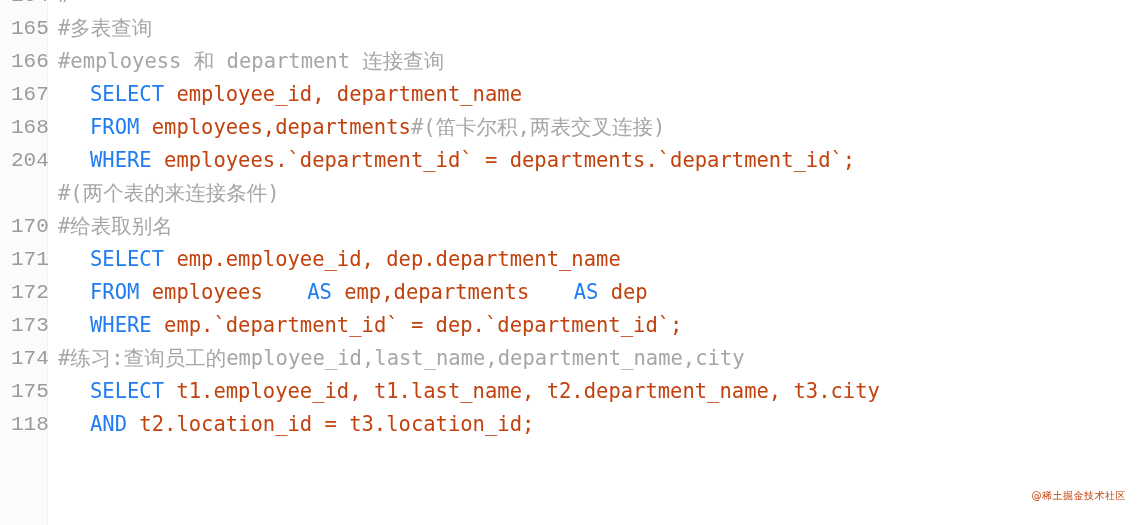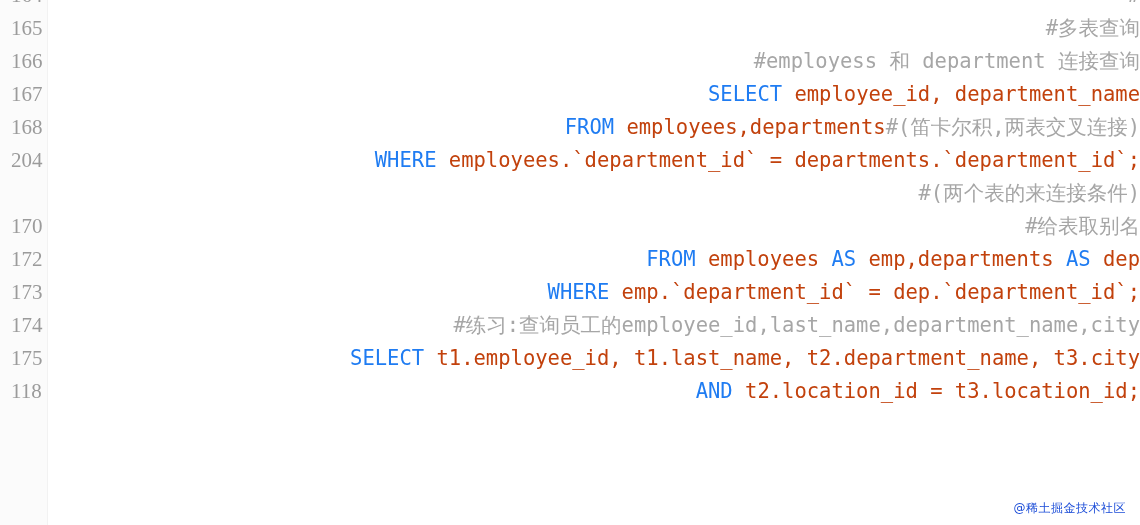--- a/index.html
+++ b/index.html
@@ -46,41 +46,40 @@
     min-height: 33px;
   }
 
   .ln {
     width: 48px;
     min-width: 48px;
     text-align: right;
     padding-right: 8px;
     box-sizing: border-box;
     color: #9b9b9b;
-    font-family: Liberation Serif, serif;
+    font-family: Liberation Mono, monospace;
     font-size: 21px;
     line-height: 33px;
     user-select: none;
     letter-spacing: 0px;
     padding-left: 11px;
   }
 
   .ltext {
     flex: 1;
     padding-left: 10px;
     font-family: "DejaVu Sans Mono", monospace;
     font-size: 20.5px;
     line-height: 33px;
     color: #3a3f44;
     white-space: pre-wrap;
     word-break: break-word;
-    text-align: right;
   }
 
-  .kw   { color: #1f7cf2; }
+  .kw   { color: #1f7cf2; margin-left: 32px; }
   .cmt  { color: #a6a6a6; }
   .plain{ color: #c2410c; }
 
   
   .line.clipped {
     height: 12px;
     min-height: 0;
     overflow: hidden;
   }
   .line.clipped .ln,
@@ -88,24 +87,24 @@
     line-height: 33px;
     margin-top: -21px;
   }
 
   
   .line.cont .ln { color: transparent; }
 
   .watermark {
     position: absolute;
     right: 14px;
-    bottom: 8px;
+    bottom: 22px;
     font-family: "DejaVu Sans", sans-serif;
-    font-size: 12px;
-    color: #1d4ed8;
+    font-size: 10px;
+    color: #c2410c;
     letter-spacing: 0.5px;
     user-select: none;
     white-space: nowrap;
   }
 </style>
 </head>
 <body>
 
 <div id="editor">
 
@@ -138,20 +137,24 @@
       </div>
       <div class="line cont">
         <div class="ln"></div>
         <div class="ltext"><span class="cmt">#(两个表的来连接条件)</span></div>
       </div>
       <div class="line">
         <div class="ln">170</div>
         <div class="ltext"><span class="cmt">#给表取别名</span></div>
       </div>
       <div class="line">
+        <div class="ln">171</div>
+        <div class="ltext"><span class="kw">SELECT</span><span class="plain"> emp.employee_id, dep.department_name</span></div>
+      </div>
+      <div class="line">
         <div class="ln">172</div>
         <div class="ltext"><span class="kw">FROM</span><span class="plain"> employees </span><span class="kw">AS</span><span class="plain"> emp,departments </span><span class="kw">AS</span><span class="plain"> dep</span></div>
       </div>
       <div class="line">
         <div class="ln">173</div>
         <div class="ltext"><span class="kw">WHERE</span><span class="plain"> emp.`department_id` = dep.`department_id`;</span></div>
       </div>
       <div class="line">
         <div class="ln">174</div>
         <div class="ltext"><span class="cmt">#练习:查询员工的employee_id,last_name,department_name,city</span></div>

